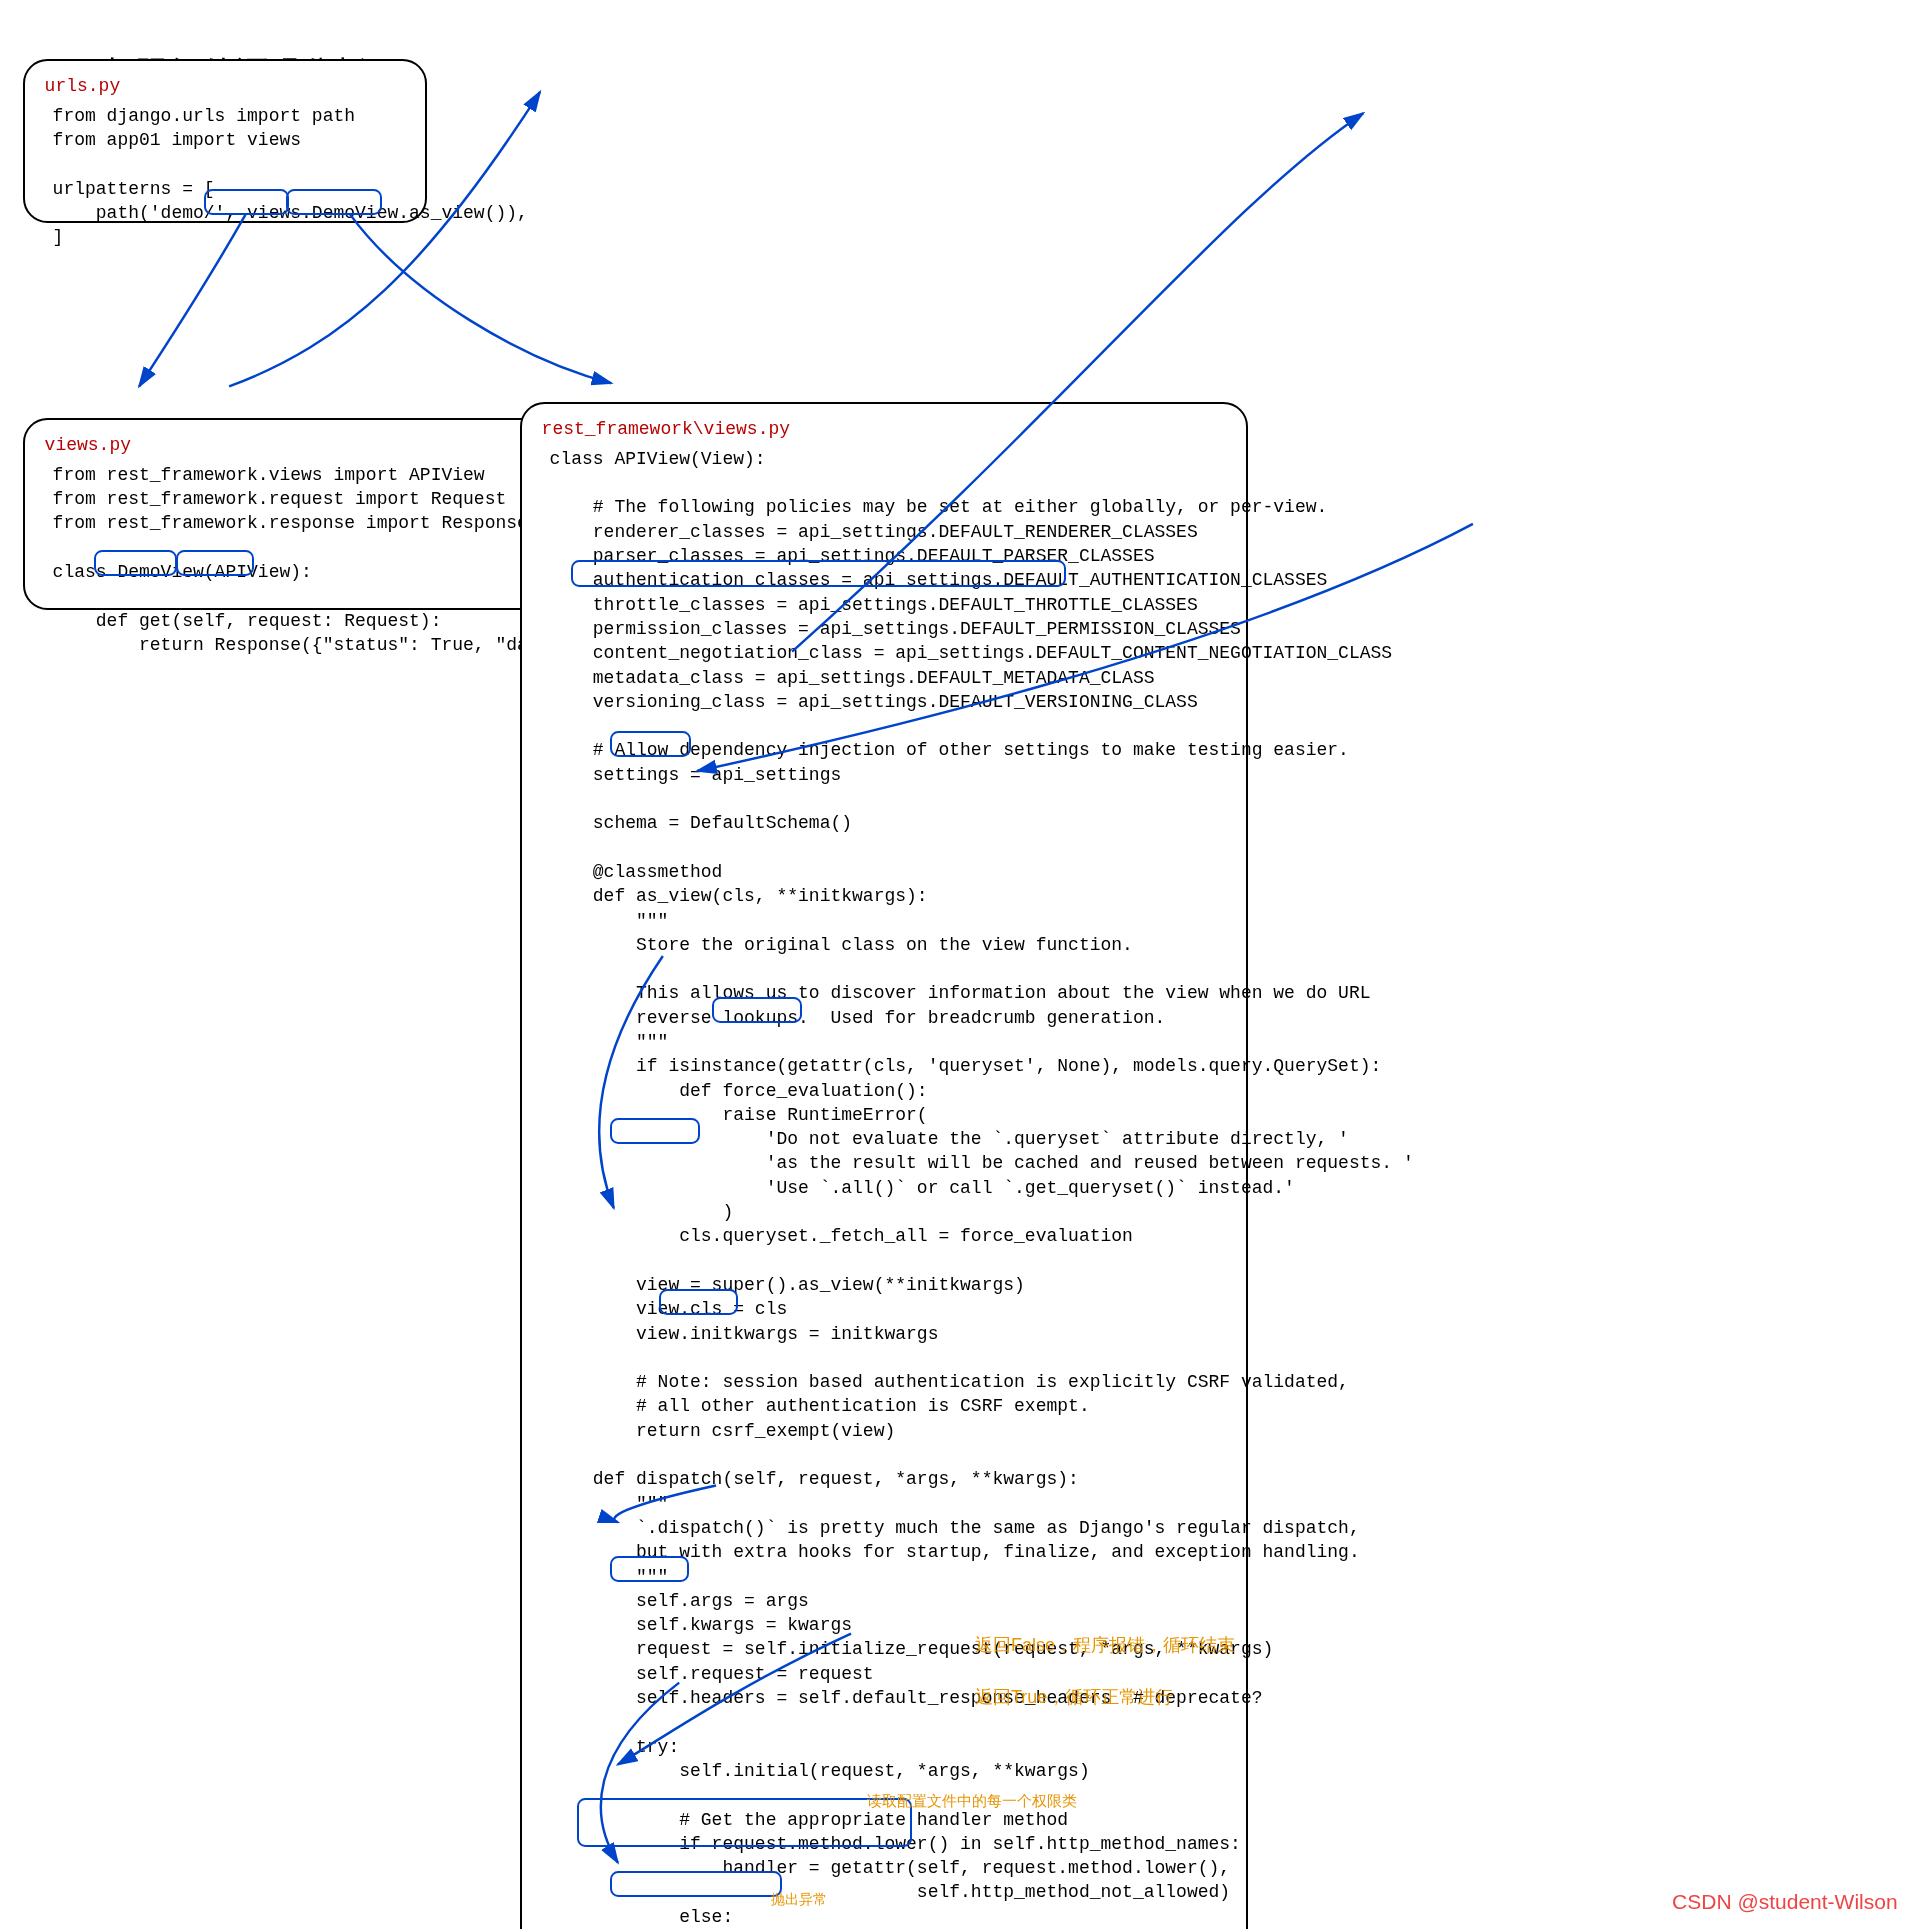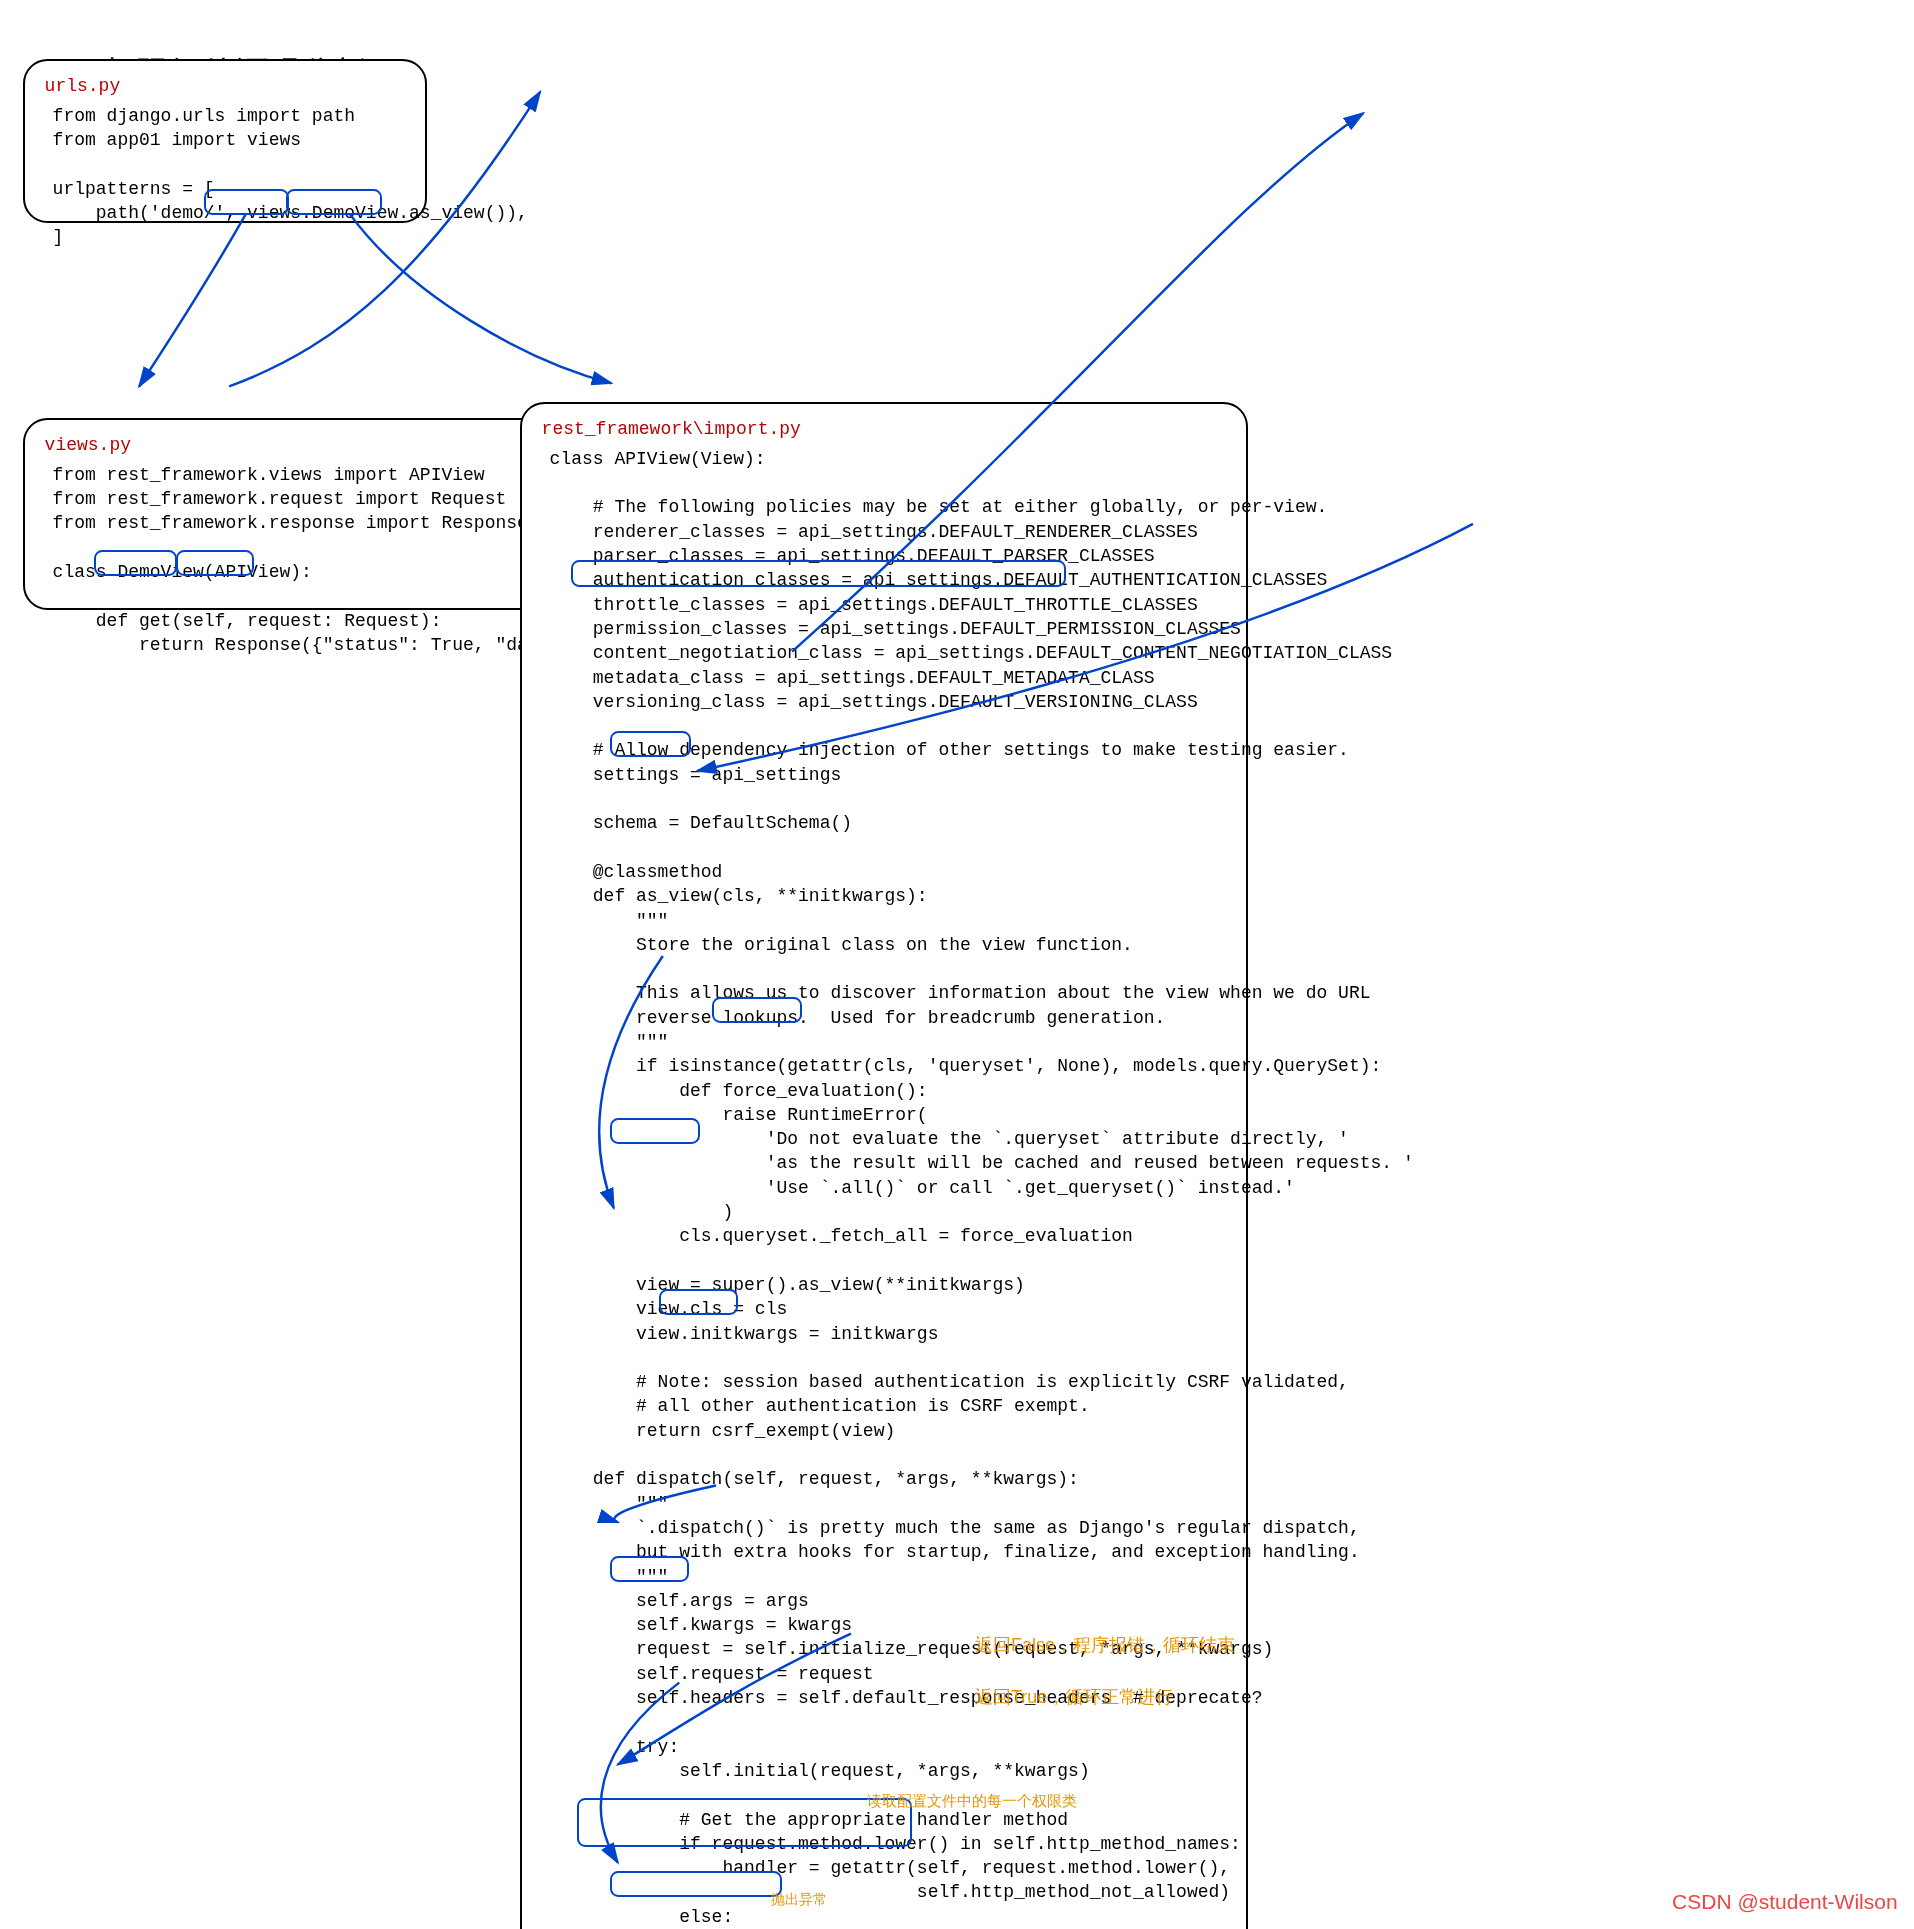--- a/index.html
+++ b/index.html
@@ -42,21 +42,21 @@
 class DemoView(APIView):
 
     def get(self, request: Request):
         return Response({"status": True, "data": "OK"})</pre>
 
   <div class="hl" style="left:69px;top:130px;width:79px;height:22px;"></div>
   <div class="hl" style="left:151px;top:130px;width:74px;height:22px;"></div>
 </div>
 
 <div class="pane rel" style="left:520px;top:46px;width:728px;height:1862px;">
-  <span class="file">rest_framework\import.py</span>
+  <span class="file">rest_framework\views.py</span>
   <pre>class APIView(View):
 
     # The following policies may be set at either globally, or per-view.
     renderer_classes = api_settings.DEFAULT_RENDERER_CLASSES
     parser_classes = api_settings.DEFAULT_PARSER_CLASSES
     authentication_classes = api_settings.DEFAULT_AUTHENTICATION_CLASSES
     throttle_classes = api_settings.DEFAULT_THROTTLE_CLASSES
     permission_classes = api_settings.DEFAULT_PERMISSION_CLASSES
     content_negotiation_class = api_settings.DEFAULT_CONTENT_NEGOTIATION_CLASS
     metadata_class = api_settings.DEFAULT_METADATA_CLASS

